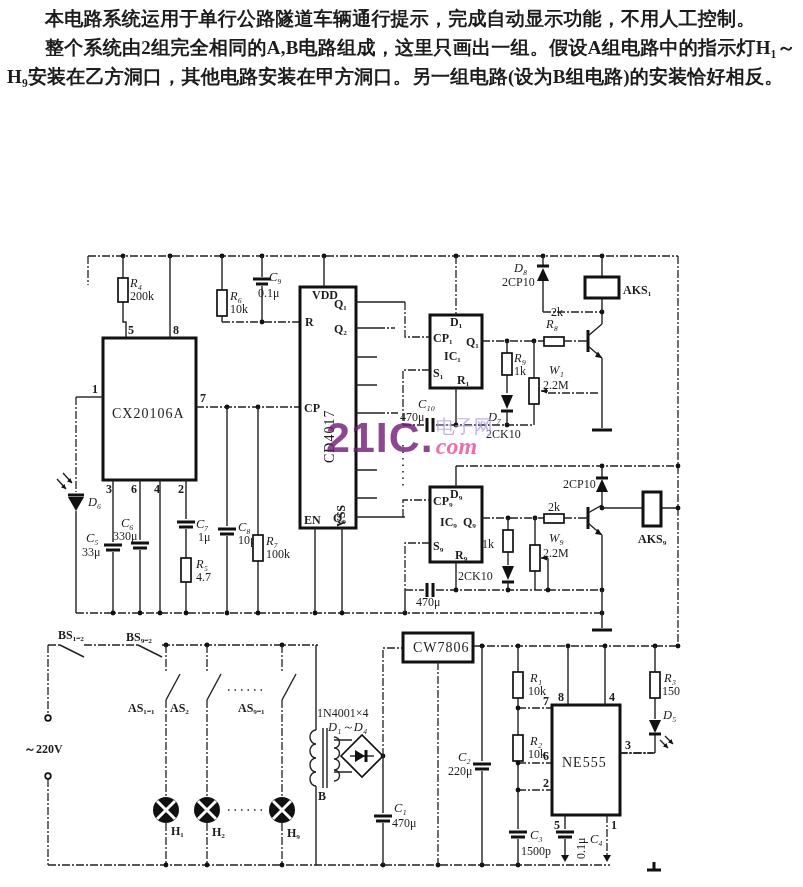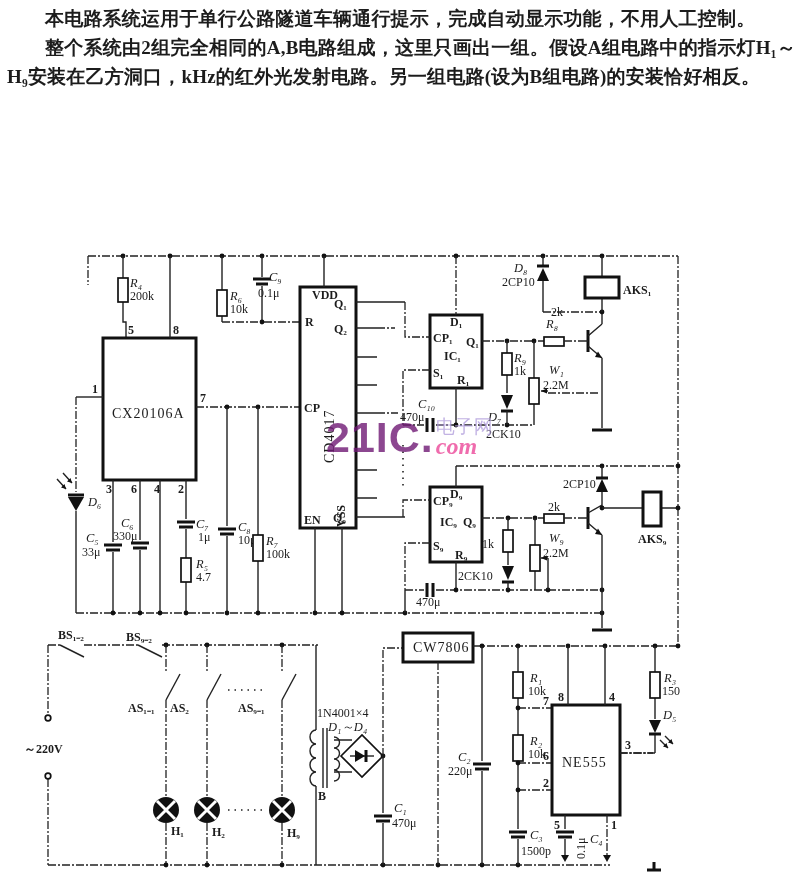--- a/index.html
+++ b/index.html
@@ -30,21 +30,21 @@
   .wm-com{font-family:"Liberation Serif",serif;font-style:italic;font-weight:bold;
           font-size:24px;line-height:20px;}
 </style>
 </head>
 <body>
 
 <div class="page">
 
   <div class="textblock">
     <p>本电路系统运用于单行公路隧道车辆通行提示，完成自动显示功能，不用人工控制。</p>
-    <p>整个系统由2组完全相同的A,B电路组成，这里只画出一组。假设A组电路中的指示灯H₁～H₉安装在乙方洞口，kHz的红外光发射电路。另一组电路(设为B组电路)的安装恰好相反。</p>
+    <p>整个系统由2组完全相同的A,B电路组成，这里只画出一组。假设A组电路中的指示灯H₁～H₉安装在乙方洞口，其他电路安装在甲方洞口。另一组电路(设为B组电路)的安装恰好相反。</p>
   </div>
 
   <svg width="803" height="641" viewBox="0 246 803 641">
 
     <g>
       <path class="w" d="M88,256 H678"></path>
       <path class="w" d="M88,256 V285"></path>
       <path class="w" d="M678,256 V646"></path>
       <circle class="j" cx="123" cy="256" r="2.4"></circle>
         <circle class="j" cx="170" cy="256" r="2.4"></circle>

